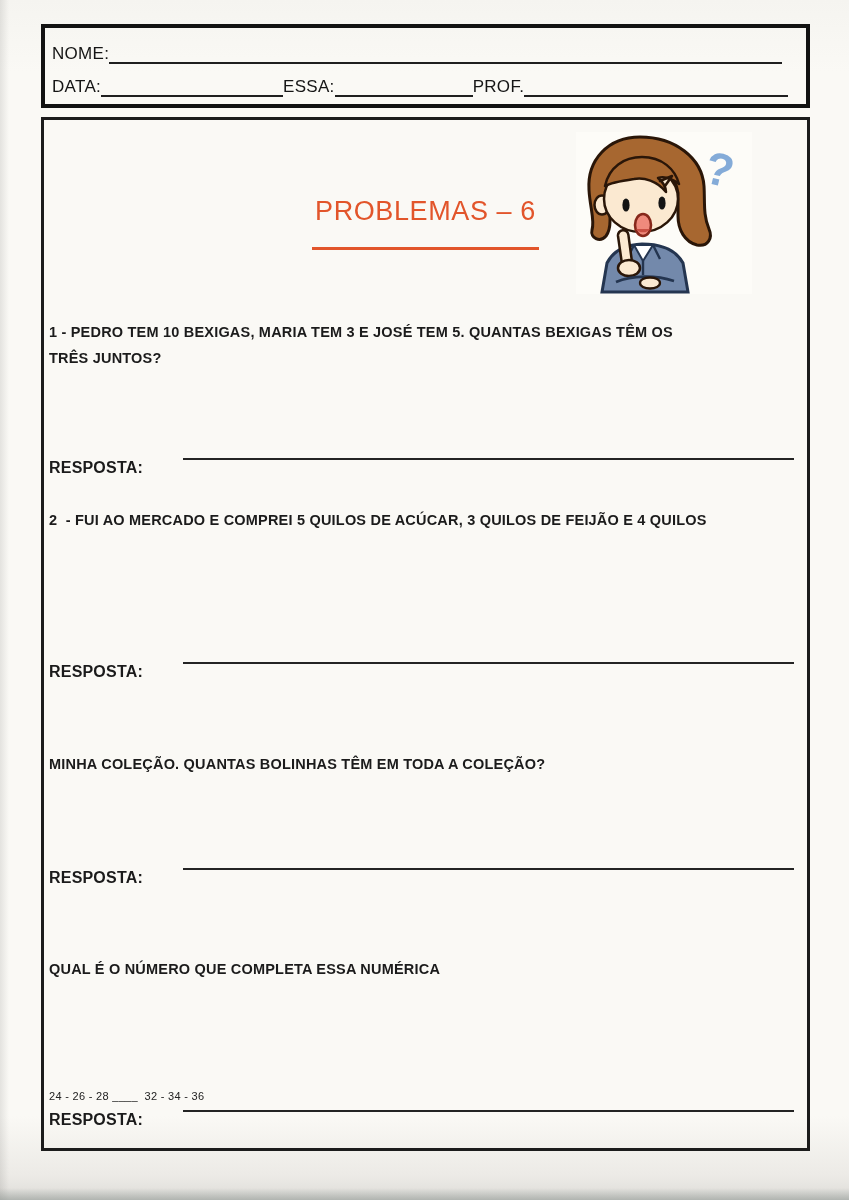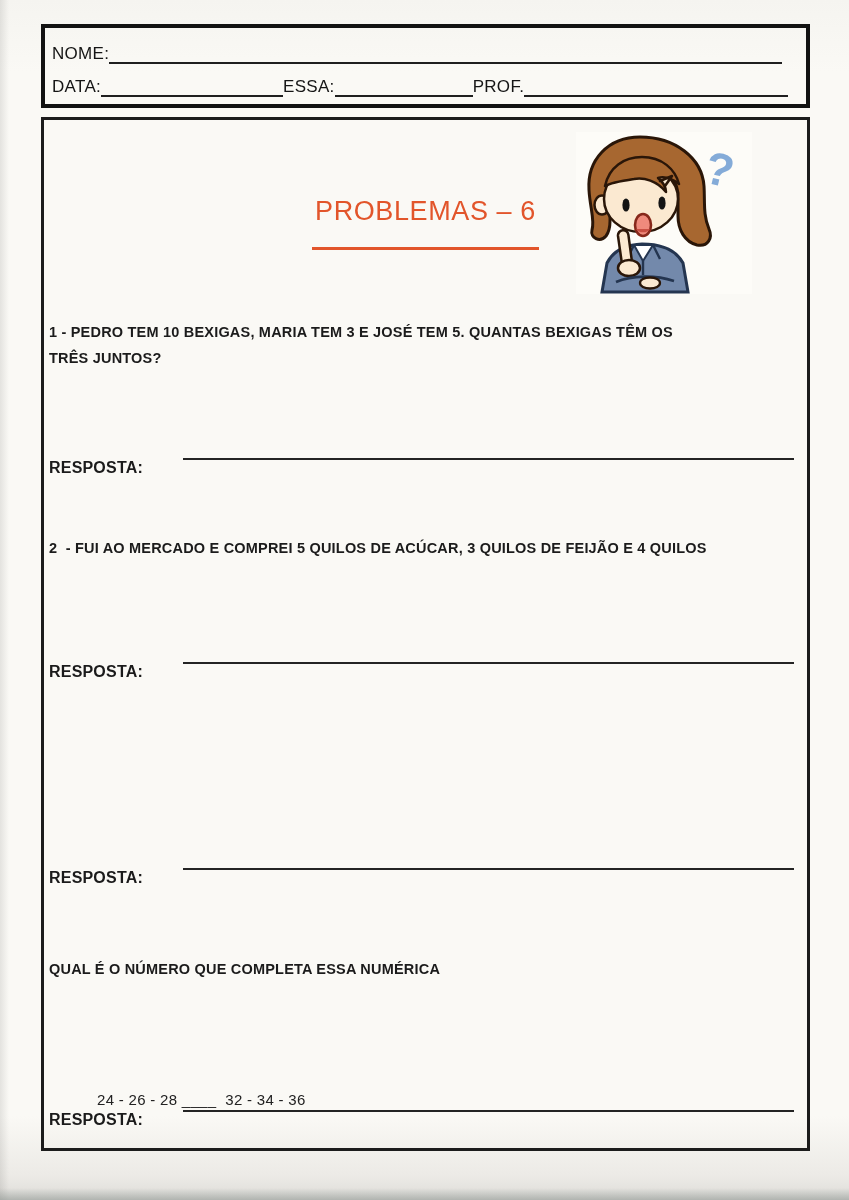--- a/index.html
+++ b/index.html
@@ -28,29 +28,29 @@
   
   .main-box{position:absolute;left:41px;top:117px;width:763px;height:1028px;
     border:3px solid #1c1c1c;background:transparent;}
   .title-wrap{position:absolute;left:0;top:76px;width:100%;text-align:center;}
   .title{display:inline-block;color:#e2552b;font-size:27px;font-weight:normal;
     letter-spacing:.6px;border-bottom:3.5px solid #e2552b;padding:0 3px 20px;}
   .cartoon{position:absolute;left:532px;top:12px;width:176px;height:162px;}
 
   .problem{position:absolute;left:5px;font-weight:bold;font-size:14.5px;
     line-height:26px;letter-spacing:.2px;white-space:pre;color:#1b1b1b;}
-  .p1{top:184px}.p2{top:400px}.p3{top:590px}.p4{top:795px}
+  .p1{top:184px}.p2{top:372px}.p3{top:590px}.p4{top:795px}
 
   .answer{position:absolute;left:5px;right:13px;display:flex;align-items:flex-start;height:22px;gap:40px;}
   .a1{top:338px}.a2{top:542px}.a3{top:748px}.a4{top:990px}
   .rlabel{font-weight:bold;font-size:16px;letter-spacing:.2px;white-space:pre;line-height:20px;}
   .aline{flex:1 1 auto;border-bottom:2.5px solid #242424;margin-bottom:1px;}
 
-  .sequence{position:absolute;left:5px;top:954px;font-size:15px;
-    letter-spacing:.3px;white-space:pre;color:#222;line-height:22px;margin-left:48px;}
+  .sequence{position:absolute;left:5px;top:954px;font-size:11px;
+    letter-spacing:.3px;white-space:pre;color:#222;line-height:22px;}
 </style>
 </head>
 <body>
 
 <div class="page">
 
   <div class="header-box">
     <div class="hrow hrow1">
       <span class="hlabel">NOME:</span>
       <span class="hline grow"></span>
@@ -115,21 +115,21 @@
       <span class="rlabel">RESPOSTA:</span>
       <span class="aline"></span>
     </div>
 
     <p class="problem p2"><span>2  - FUI AO MERCADO E COMPREI 5 QUILOS DE ACÚCAR, 3 QUILOS DE FEIJÃO E 4 QUILOS</span><br></p>
     <div class="answer a2">
       <span class="rlabel">RESPOSTA:</span>
       <span class="aline"></span>
     </div>
 
-    <p class="problem p3"><br></p>
+    <p class="problem p3"><br><span>MINHA COLEÇÃO. QUANTAS BOLINHAS TÊM EM TODA A COLEÇÃO?</span></p>
     <div class="answer a3">
       <span class="rlabel">RESPOSTA:</span>
       <span class="aline"></span>
     </div>
 
     <p class="problem p4"><br><span>QUAL É O NÚMERO QUE COMPLETA ESSA NUMÉRICA</span></p>
     <p class="sequence">24 - 26 - 28 ____  32 - 34 - 36</p>
     <div class="answer a4">
       <span class="rlabel">RESPOSTA:</span>
       <span class="aline"></span>

